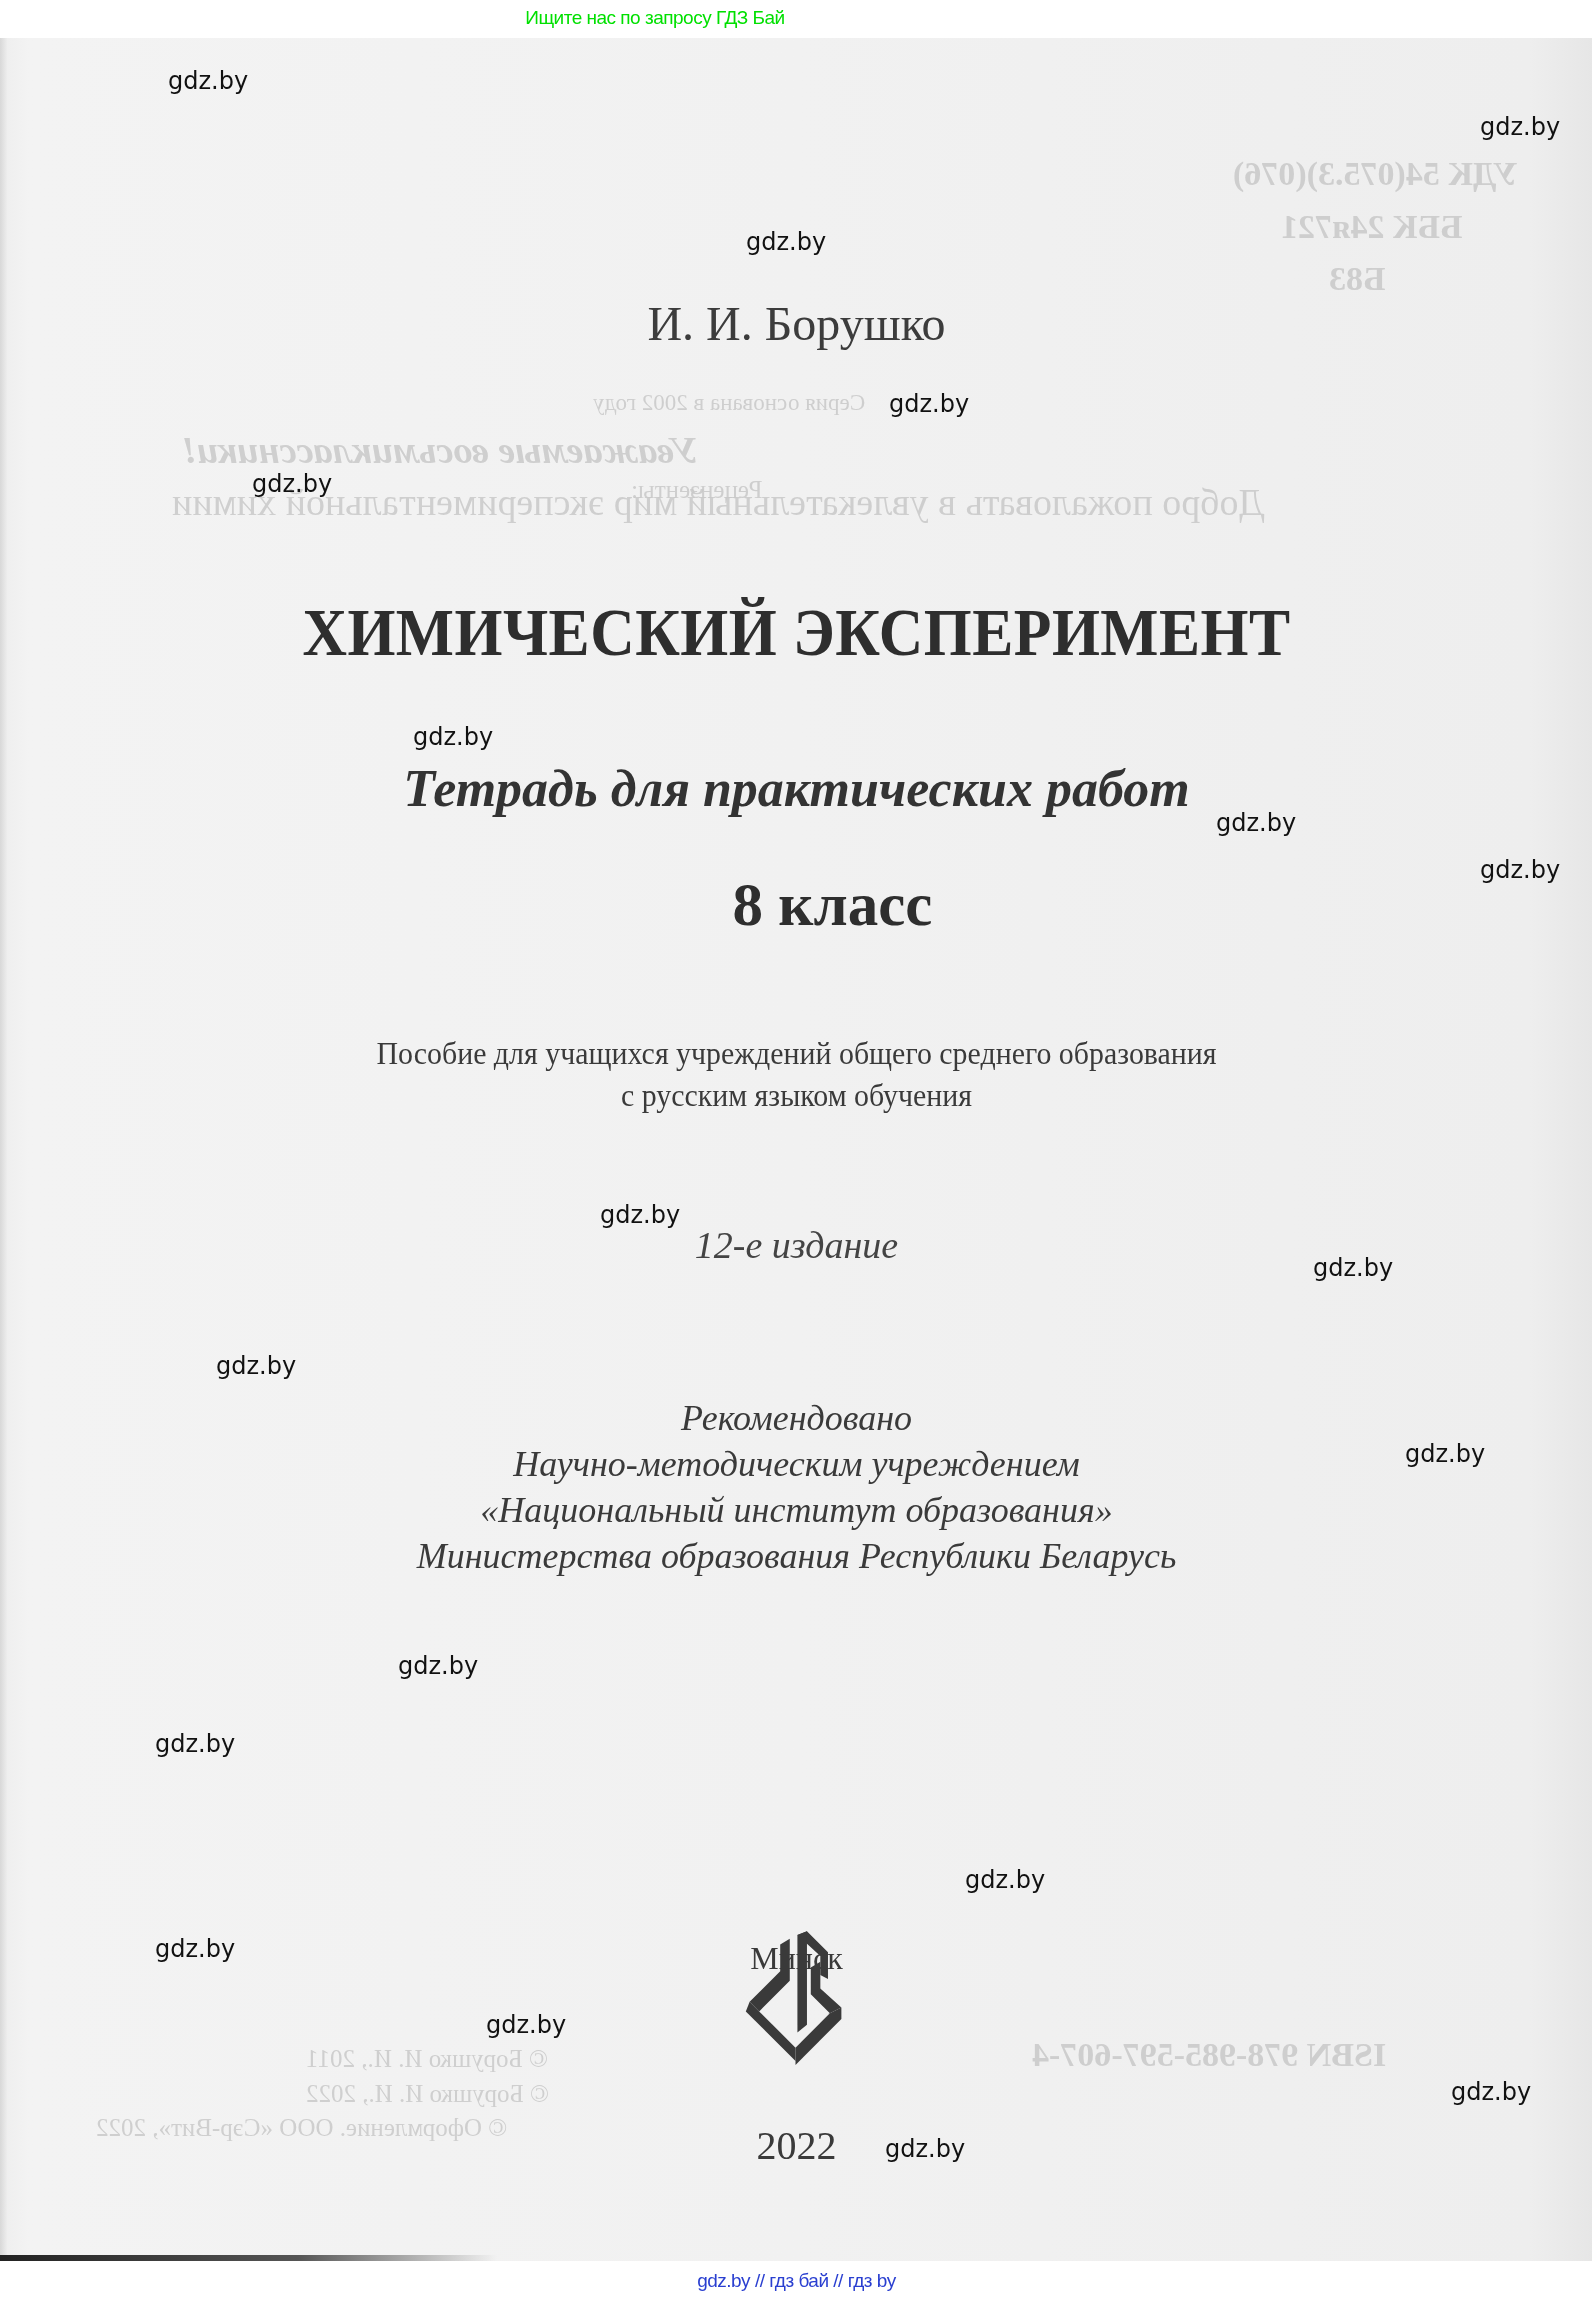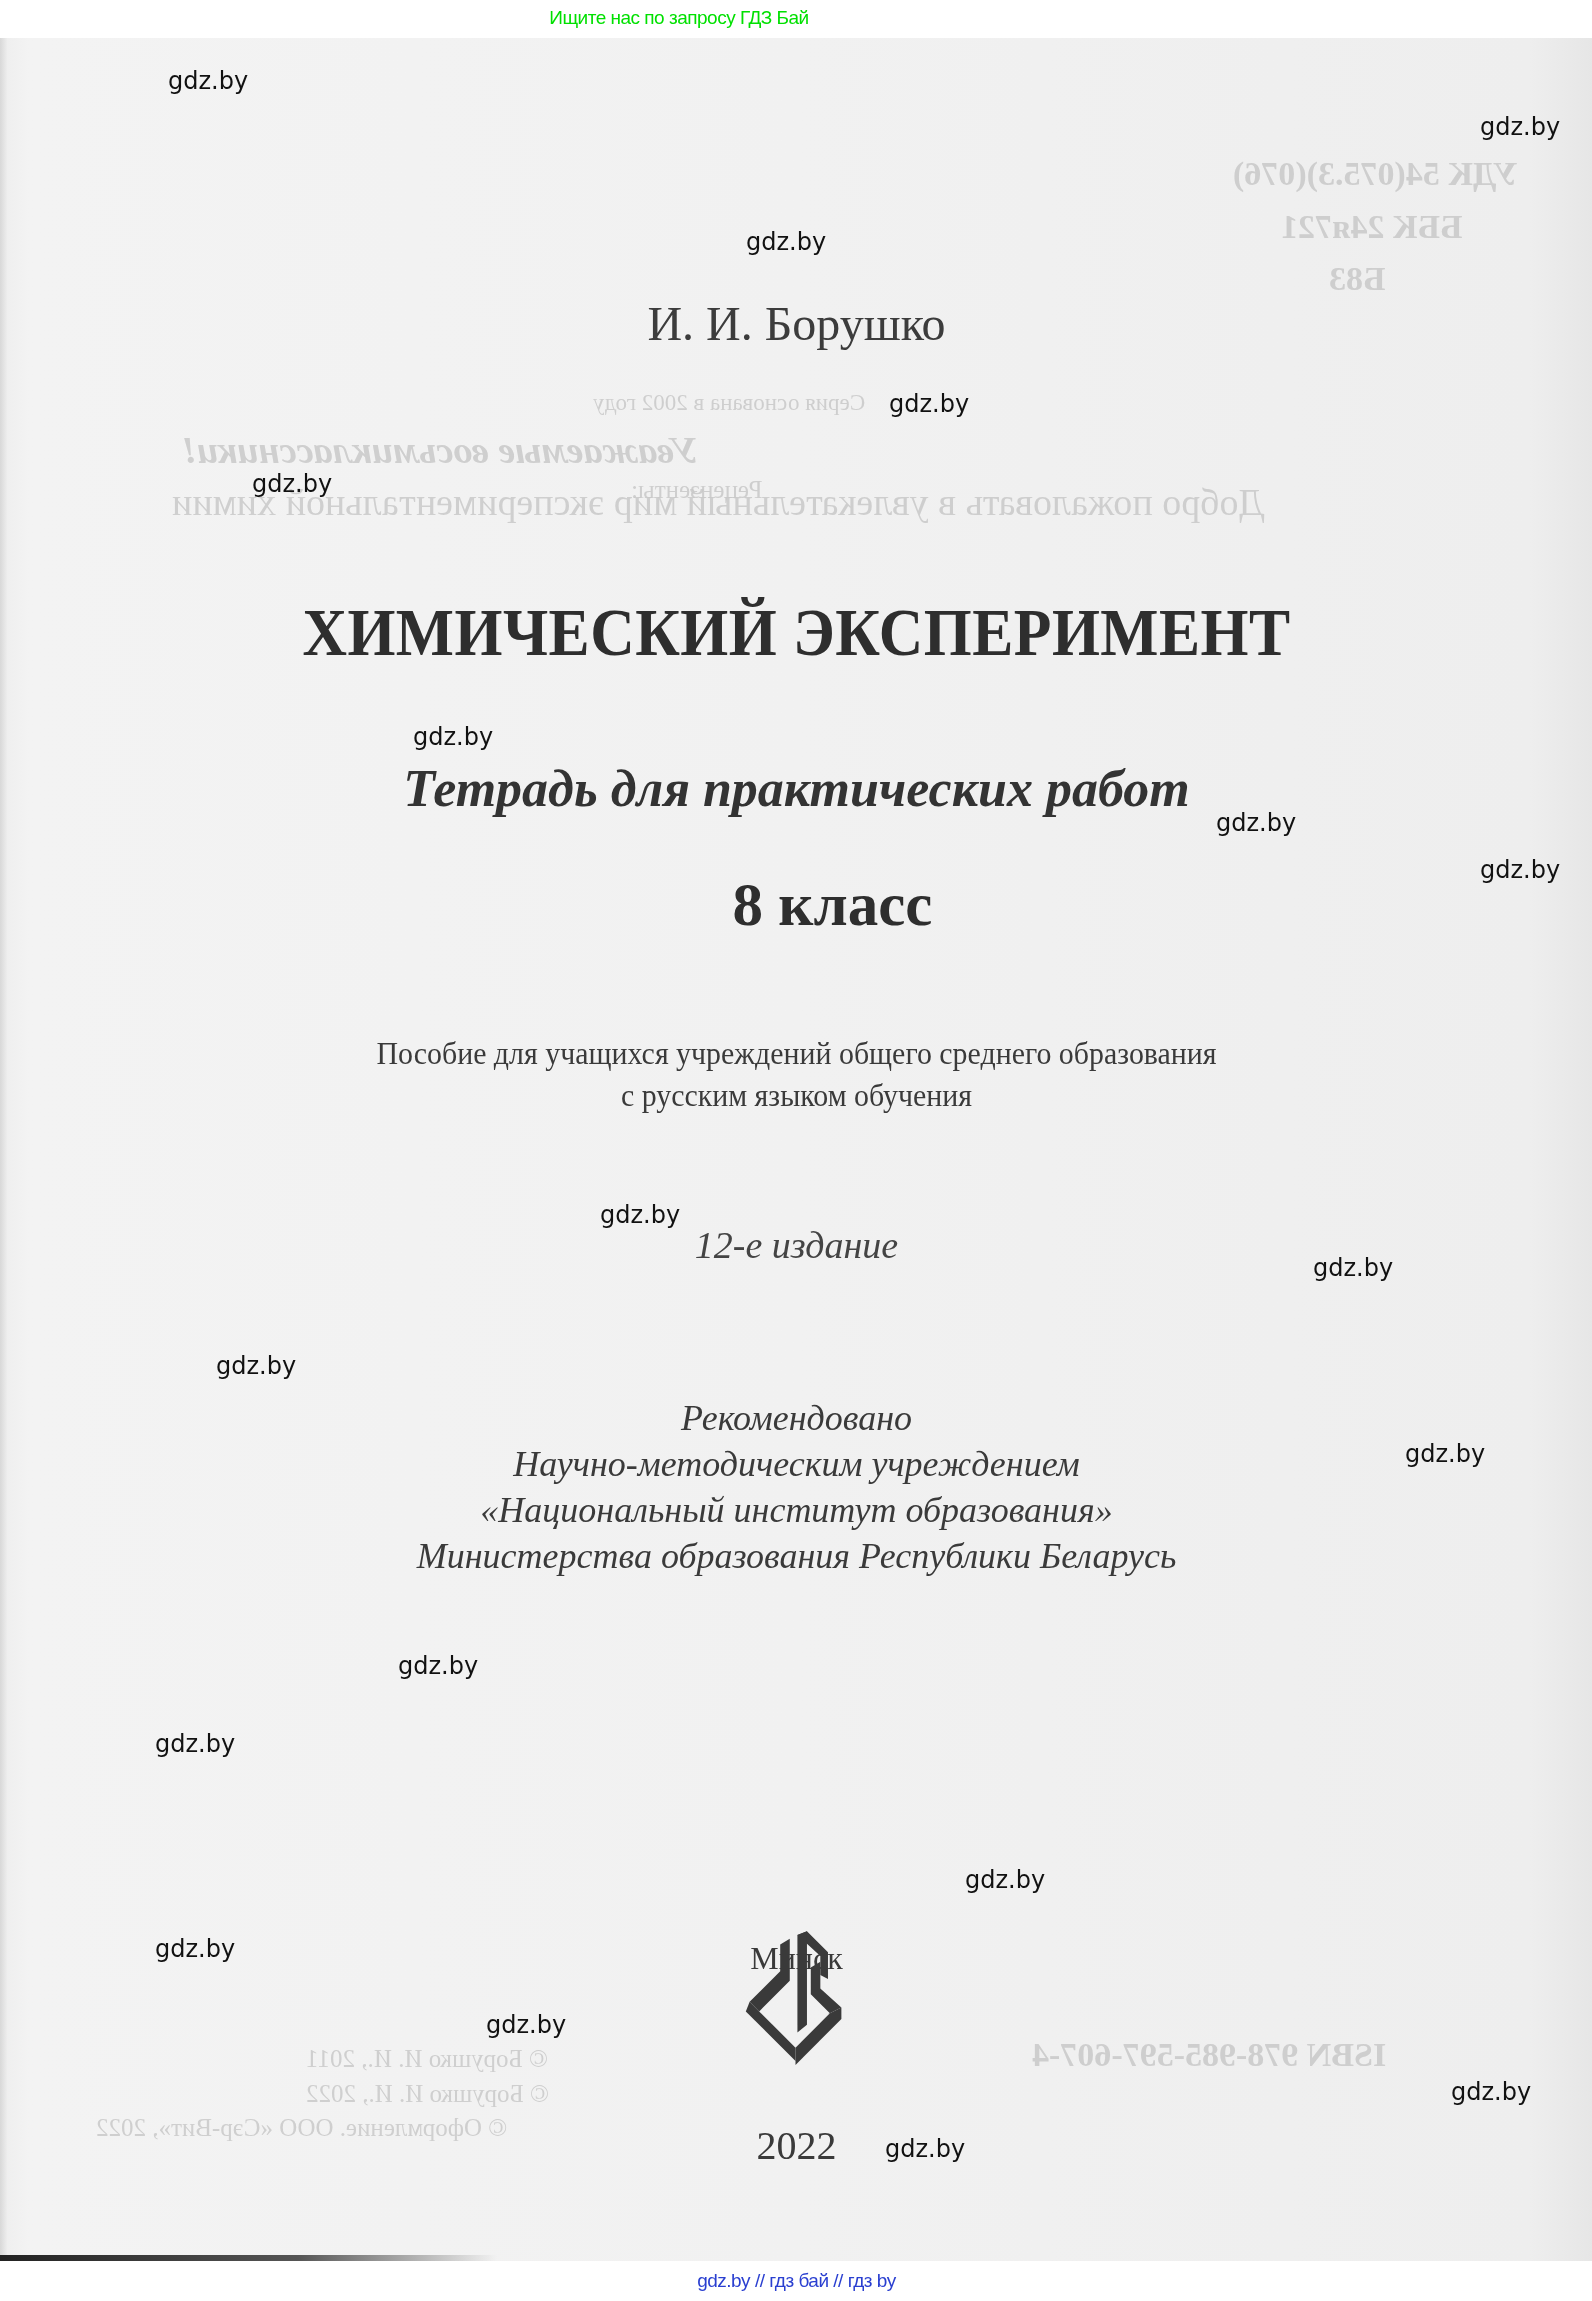--- a/index.html
+++ b/index.html
@@ -5,21 +5,21 @@
   html, body { margin:0; padding:0; }
   body {
     width:1593px; height:2302px; position:relative; overflow:hidden;
     background:#ffffff;
     font-family:"Liberation Serif", serif;
   }
   .top-banner {
     position:absolute; left:0; top:0; width:1310px; height:38px;
     background:#ffffff; text-align:center;
     font-family:"Liberation Sans", sans-serif; font-size:19px; line-height:36px;
-    color:#00e000; letter-spacing:-0.5px;margin-left:24px;
+    color:#00e000; letter-spacing:-0.5px;
   }
   .bottom-banner {
     position:absolute; left:0; top:2262px; width:1593px; height:40px;
     background:#ffffff; text-align:center;
     font-family:"Liberation Sans", sans-serif; font-size:19px; line-height:38px;
     color:#2a3fd0; letter-spacing:-0.5px;
   }
   .page {
     position:absolute; left:0; top:38px; width:1593px; height:2223px;
     background: linear-gradient(90deg, #d8d8d8 0px, #efefef 7.6px, #f3f3f3 29px, #f1f1f1 50%, #eeeeee 96%, #e6e6e6 100%);

